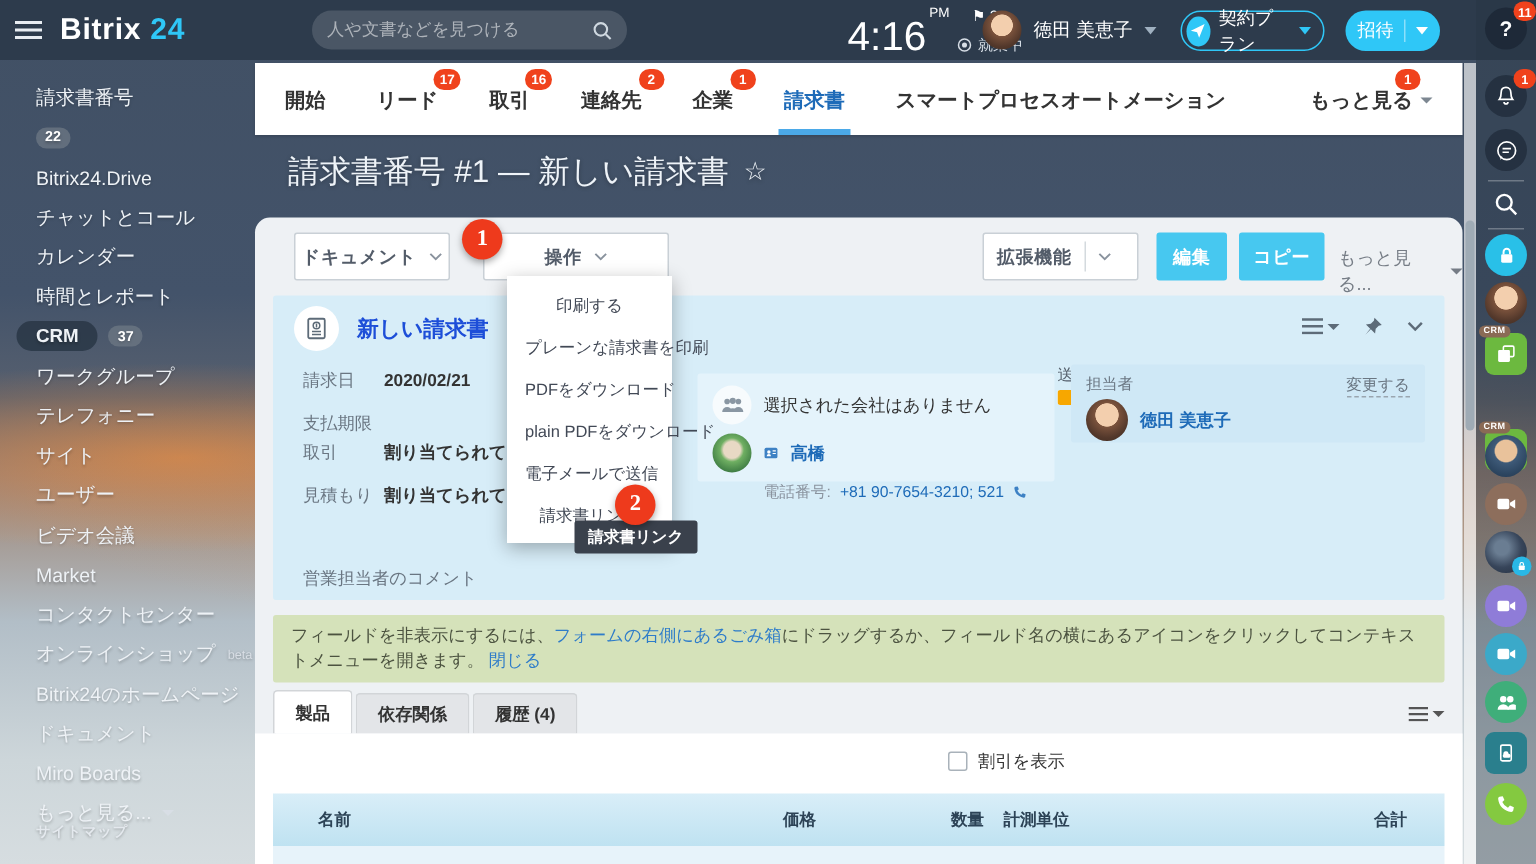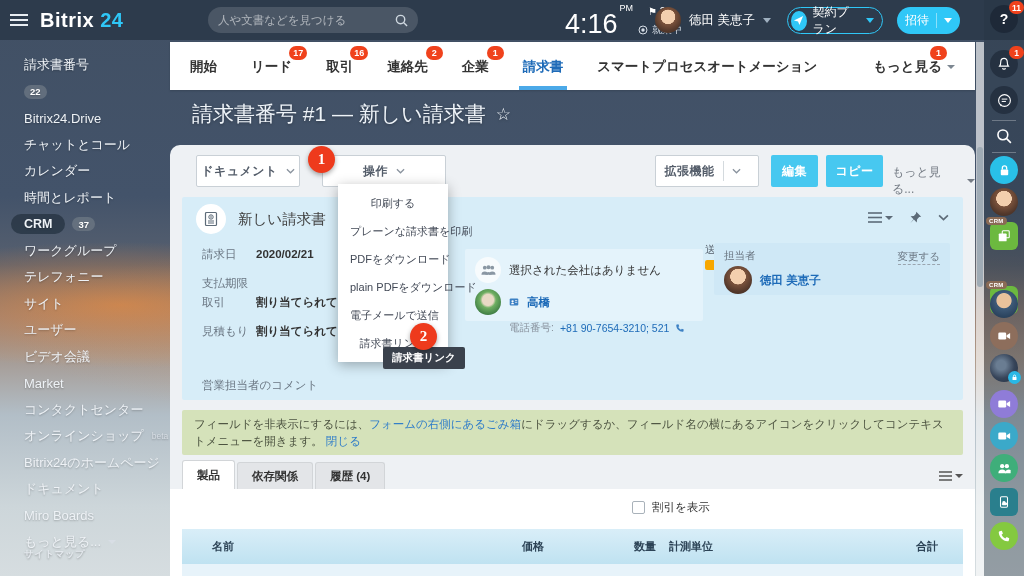--- a/index.html
+++ b/index.html
@@ -74,21 +74,21 @@
   
   .panel { left:170px; top:145px; width:805px; height:431px; background:#eef1f4; border-radius:10px 10px 0 0; z-index:20; }
   .btn { height:32px; border-radius:2px; font-size:12px; font-weight:bold; display:flex; align-items:center; justify-content:center; gap:8px; cursor:pointer; letter-spacing:.5px; }
   .btn-outline { background:#fff; border:1px solid #c9d0d6; color:#535c69; }
   .btn-cyan { background:#47c8f0; color:#fff; border:none; }
   .grychev { color:#8a939e; }
 
   .card { position:absolute; left:12px; top:52px; width:781px; height:203px; background:#d7edf8; border-radius:2px; }
   .card-head { position:absolute; left:0; top:0; right:0; height:44px; display:flex; align-items:center; padding-left:14px; gap:12px; }
   .inv-ic { width:30px; height:30px; border-radius:50%; background:#fff; display:flex; align-items:center; justify-content:center; }
-  .inv-title { font-size:14.5px; font-weight:normal; color:#404040; }
+  .inv-title { font-size:14.5px; font-weight:bold; color:#1d4ed8; }
   .stageblk { position:absolute; left:523px; top:4px; width:185px; }
   .stagelbl { font-size:10.5px; color:#55606c; margin-bottom:3px;margin-top:42px; }
   .pbar { height:10px; background:#fff; border-radius:2px; position:relative; overflow:hidden; cursor:pointer; }
   .pfill { position:absolute; left:0; top:0; bottom:0; width:47%; background:#f7a700; }
   .pdiv { position:absolute; top:0; bottom:0; width:1px; background:rgba(120,140,150,.35); }
   .totalline { font-size:11px; color:#7b8690; text-align:right; margin-top:4px; }
   .totalline b { color:#333; font-size:11.5px; }
   .headicons { position:absolute; right:14px; top:14px; display:flex; gap:16px; color:#5d6b78; align-items:center; }
 
   .fields { position:absolute; left:20px; top:50px; width:250px; }

